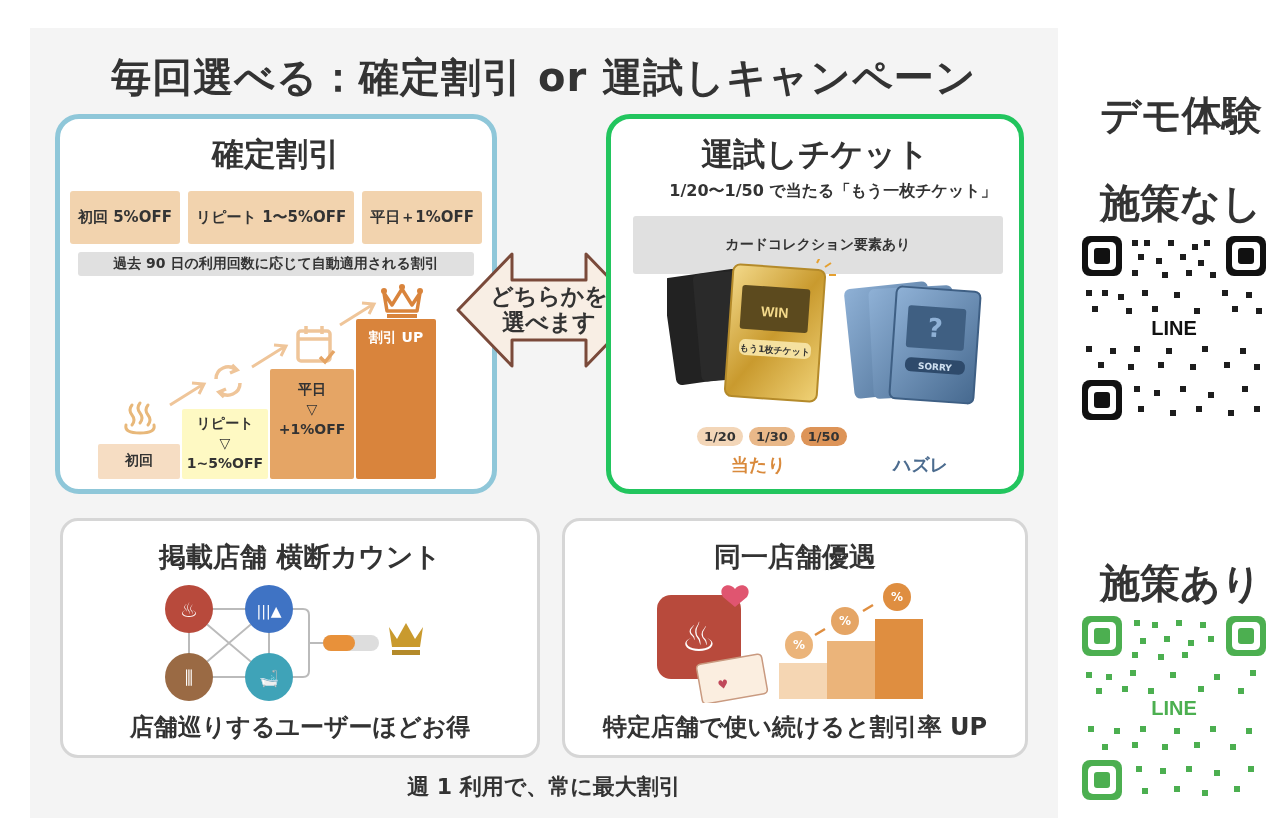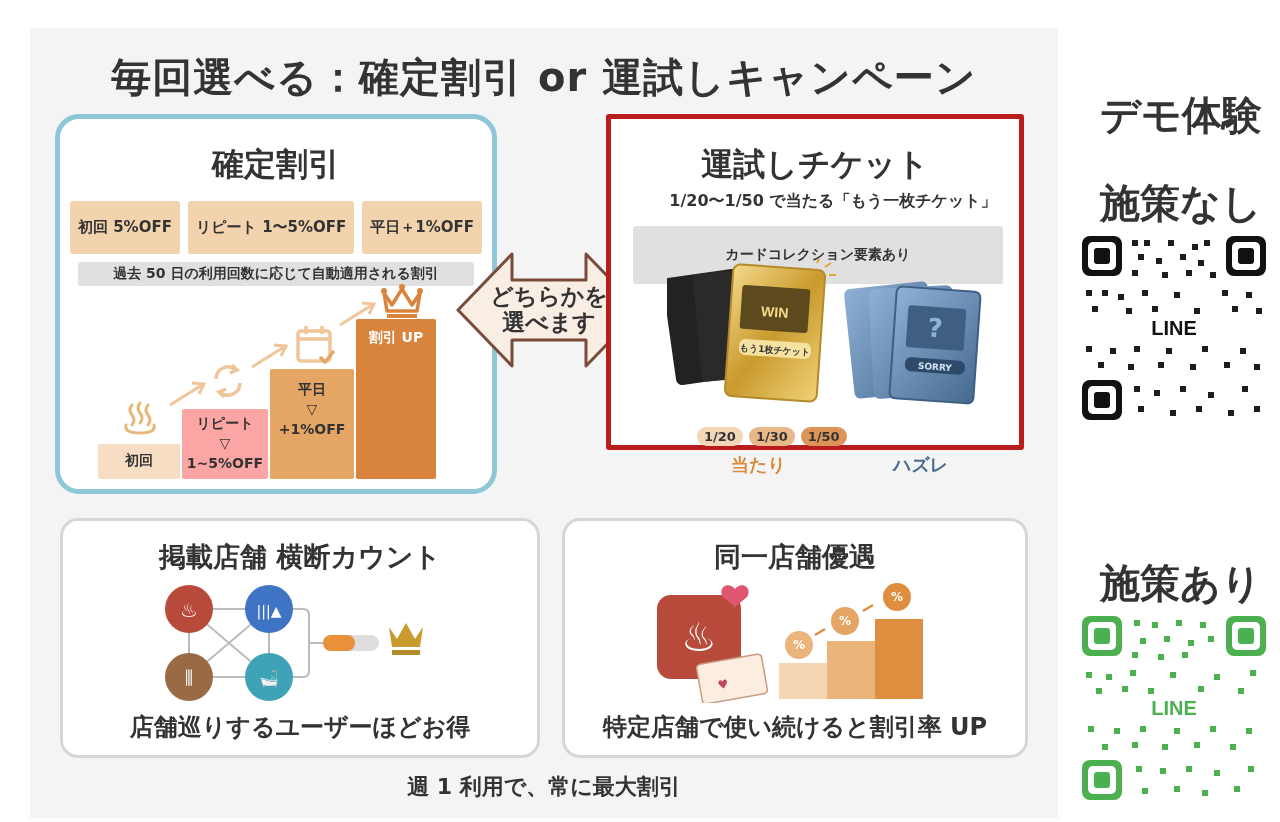--- a/index.html
+++ b/index.html
@@ -5,40 +5,40 @@
   * { box-sizing: border-box; margin: 0; padding: 0; }
   body { width: 1280px; height: 822px; background: #ffffff; position: relative; overflow: hidden;
          font-family: "DejaVu Sans", "Liberation Sans", sans-serif; color: #333; }
   .panel { position: absolute; left: 30px; top: 28px; width: 1028px; height: 790px; background: #f4f4f4; }
   .main-title { position: absolute; left: 0; top: 22px; width: 1028px; text-align: center;
                 font-size: 40px; font-weight: bold; color: #333; letter-spacing: 1px; }
 
   
   .card-fixed { position: absolute; left: 25px; top: 86px; width: 442px; height: 380px; background: #fff;
                 border: 5px solid #8fc7d9; border-radius: 24px; }
-  .card-title { text-align: center; font-size: 32px; font-weight: bold; color: #333; margin-top: 24px; }
+  .card-title { text-align: center; font-size: 32px; font-weight: bold; color: #333; margin-top: 14px; }
   .chips { display: flex; justify-content: center; gap: 8px; margin-top: 14px; }
   .chip { background: #f2d3ae; color: #333; font-size: 15px; font-weight: bold; padding: 17px 8px; border-radius: 3px; }
   .gray-bar { background: #e0e0e0; margin: 8px 18px 0 18px; padding: 3px 0; text-align: center; font-size: 14px; font-weight: bold; color: #333; border-radius: 3px; }
 
   .stairs { position: absolute; left: 38px; top: 160px; width: 360px; height: 200px; }
   .step { position: absolute; bottom: 0; text-align: center; font-weight: bold; font-size: 14px; color: #333; border-radius: 2px; }
   .step1 { left: 0; width: 82px; height: 35px; background: #f6ddc3; padding-top: 8px; }
-  .step2 { left: 84px; width: 86px; height: 70px; background: #fca5a5; padding-top: 4px; line-height: 20px; }
+  .step2 { left: 84px; width: 86px; height: 70px; background: #fef9c3; padding-top: 4px; line-height: 20px; }
   .step3 { left: 172px; width: 84px; height: 110px; background: #e5a565; padding-top: 10px; line-height: 20px; }
   .step4 { left: 258px; width: 80px; height: 160px; background: #d9843c; color: #fff; padding-top: 10px; }
   .icon-abs { position: absolute; }
 
   
   .choice-arrow { position: absolute; left: 424px; top: 218px; width: 190px; height: 128px; }
   .choice-text { position: absolute; left: 424px; top: 255px; width: 190px; text-align: center; font-size: 23px; font-weight: bold; color: #333; line-height: 26px; }
 
   
-  .card-luck { position: absolute; left: 576px; top: 86px; width: 418px; height: 336px; background: #fff;
-               border: 5px solid #b91c1c; border-radius: 3px; }
+  .card-luck { position: absolute; left: 576px; top: 86px; width: 418px; height: 380px; background: #fff;
+               border: 5px solid #22c55e; border-radius: 24px; }
   .luck-sub { text-align: center; font-size: 16px; font-weight: bold; color: #333; margin-top: 4px; padding-left: 36px; }
   .luck-bar { background: #e0e0e0; margin: 14px 16px 0 22px; padding: 20px 0; text-align: center; font-size: 14px; font-weight: bold; color: #333; border-radius: 3px; }
   .odds { position: absolute; left: 86px; top: 308px; display: flex; gap: 6px; }
   .odd { font-size: 13px; font-weight: bold; color: #333; padding: 2px 7px; border-radius: 10px; }
   .win-label { position: absolute; left: 120px; top: 334px; font-size: 18px; font-weight: bold; color: #d98a3c; }
   .lose-label { position: absolute; left: 282px; top: 334px; font-size: 18px; font-weight: bold; color: #4c6c8f; }
 
   
   .card-bottom { position: absolute; top: 490px; height: 240px; background: #fff; border: 3px solid #d6d6d6; border-radius: 18px; }
   .cb-left { left: 30px; width: 480px; }
@@ -58,21 +58,21 @@
 <div class="panel">
   <div class="main-title">毎回選べる：確定割引 or 運試しキャンペーン</div>
 
   <div class="card-fixed">
     <div class="card-title">確定割引</div>
     <div class="chips">
       <span class="chip">初回 5%OFF</span>
       <span class="chip">リピート 1〜5%OFF</span>
       <span class="chip">平日＋1%OFF</span>
     </div>
-    <div class="gray-bar">過去 50 日の利用回数に応じて自動適用される割引</div>
+    <div class="gray-bar">過去 90 日の利用回数に応じて自動適用される割引</div>
 
     <div class="stairs">
       <div class="step step1">
         <span>初回</span>
       </div>
       <div class="step step2">
         <div>リピート</div>
         <div>▽</div>
         <div>1~5%OFF</div>
       </div>

